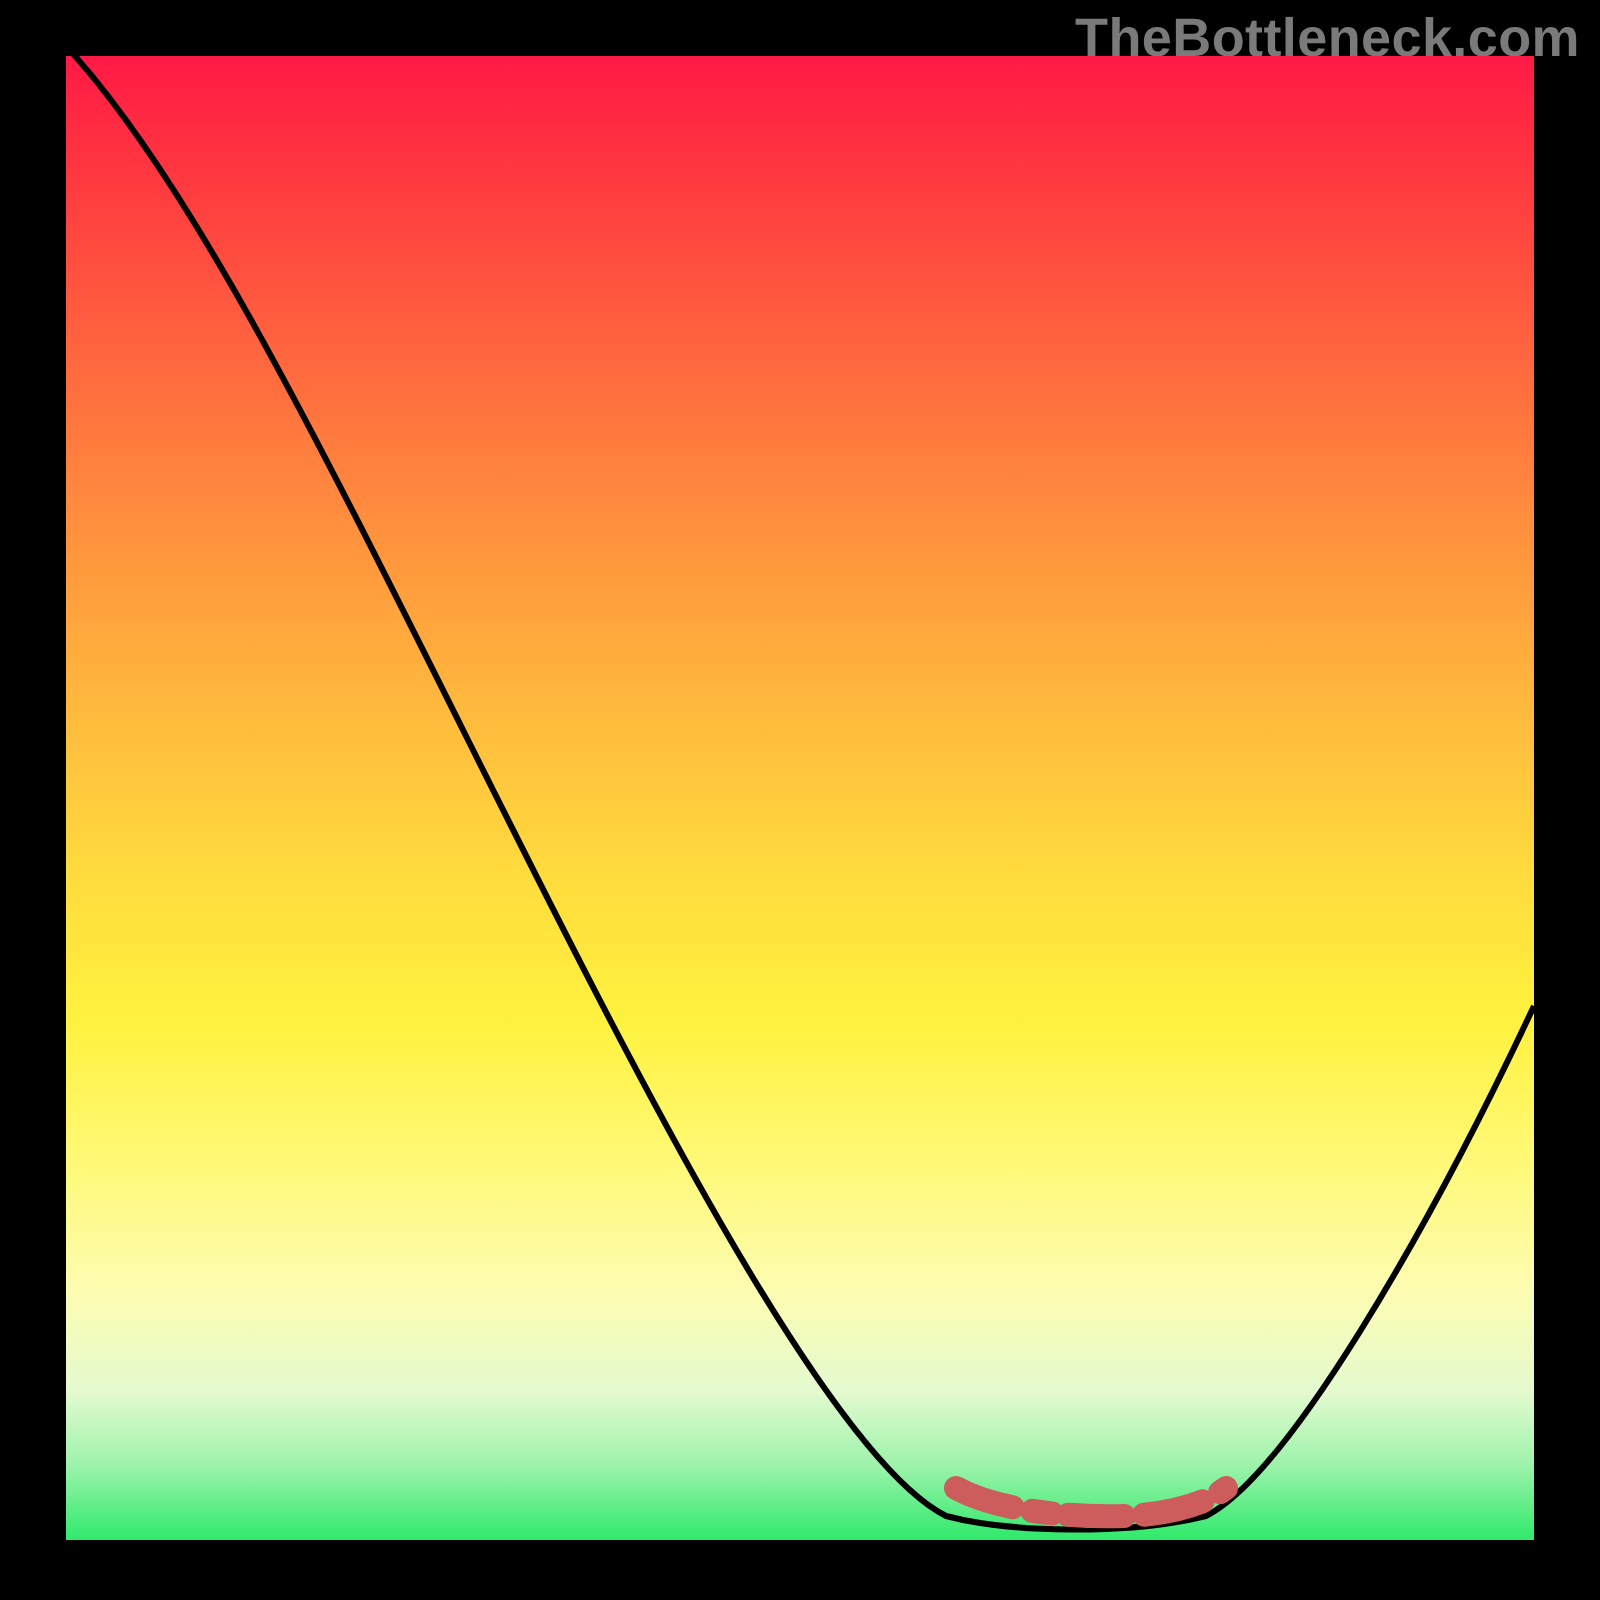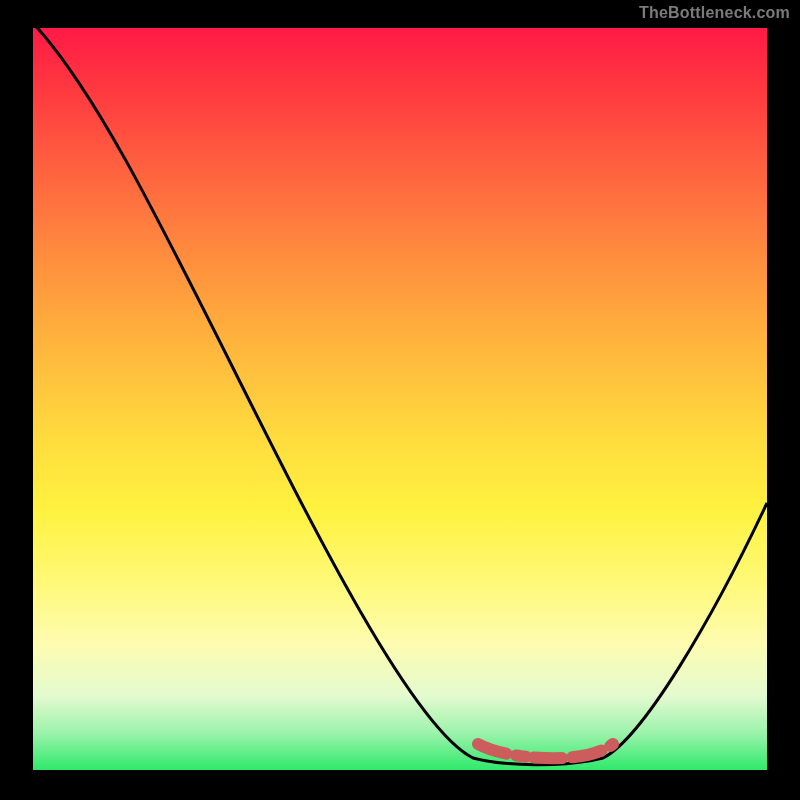--- a/index.html
+++ b/index.html
@@ -8,21 +8,21 @@
     position: relative;
     width: 800px;
     height: 800px;
     background: #000;
   }
   .attribution {
     position: absolute;
     top: 4px;
     right: 10px;
     font-family: Arial, Helvetica, sans-serif;
-    font-size: 16px;
+    font-size: 27px;
     font-weight: bold;
     color: #7a7a7a;
     letter-spacing: 0.2px;
   }
   .plot {
     position: absolute;
     left: 33px;
     top: 28px;
     width: 734px;
     height: 742px;

